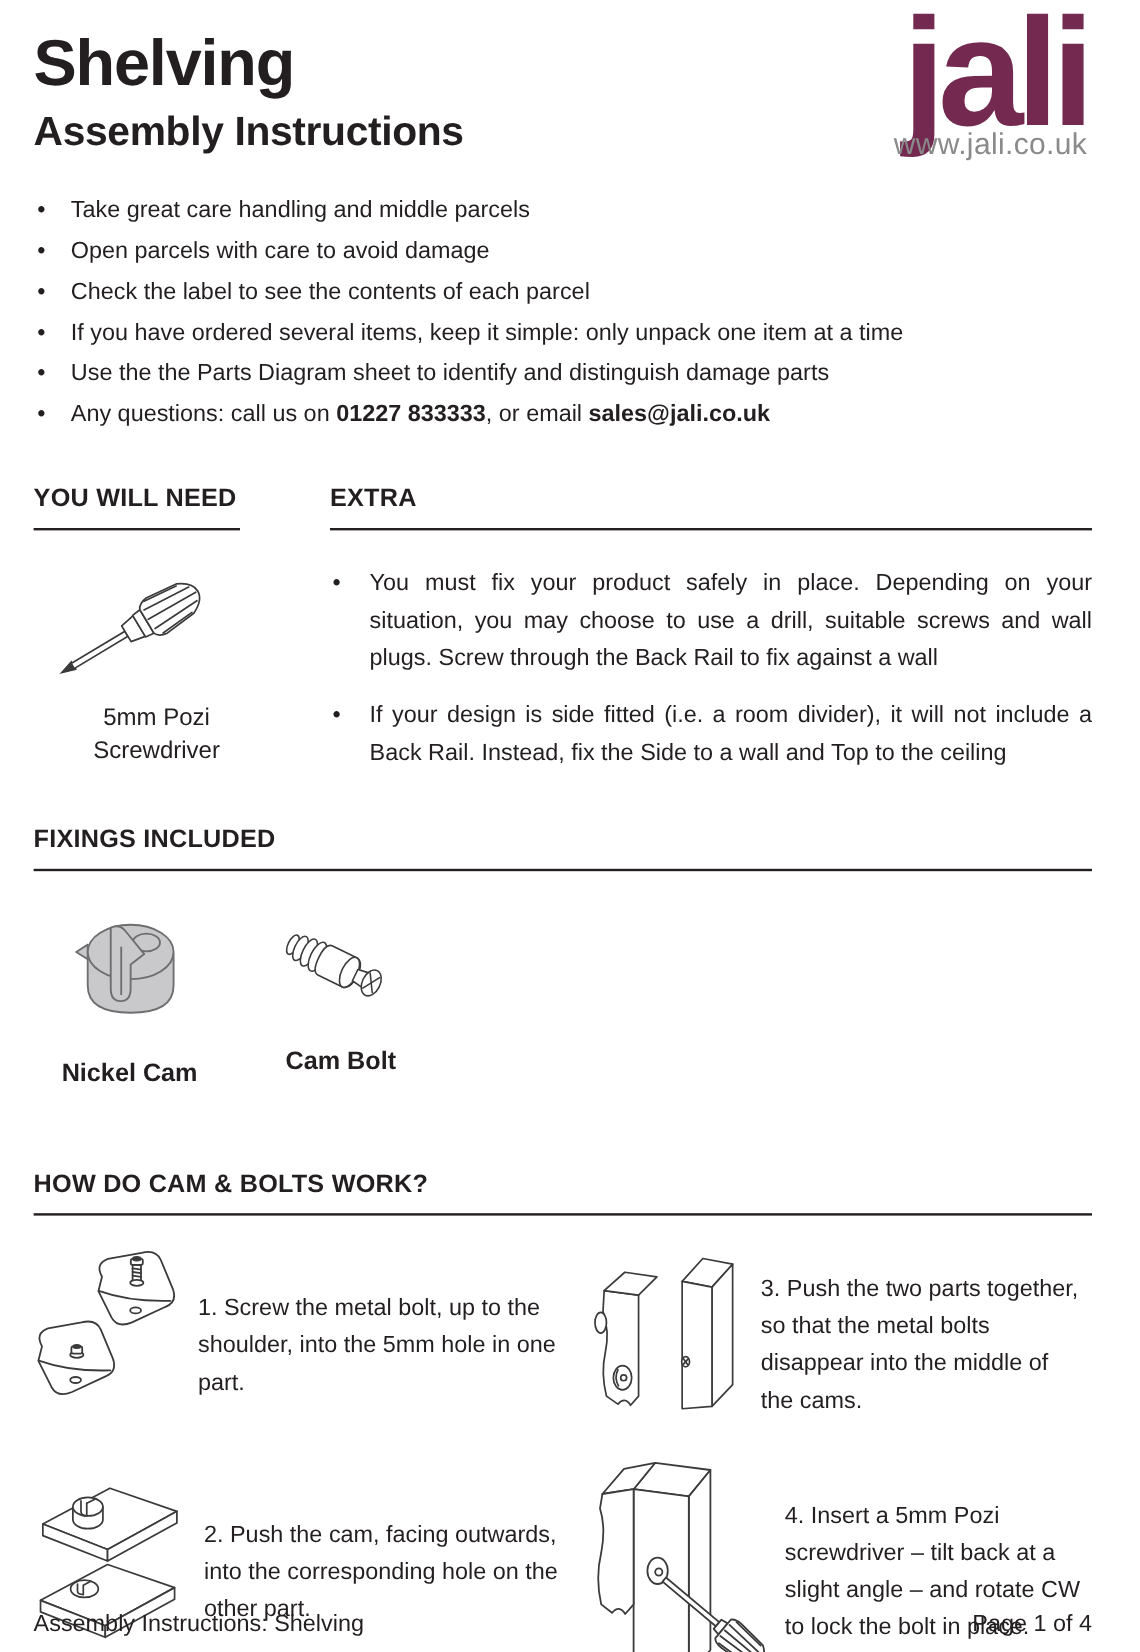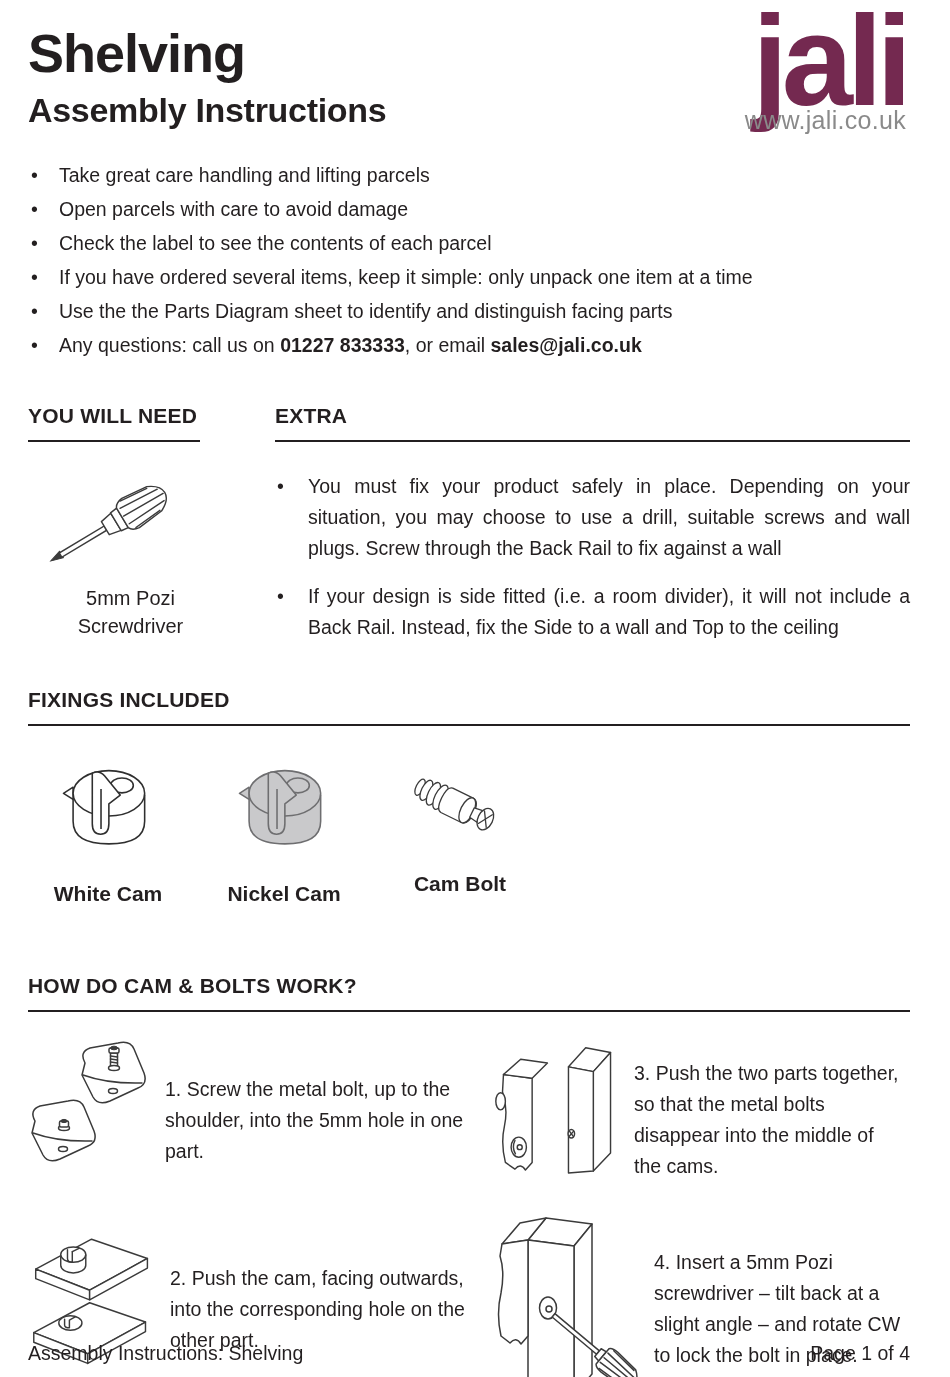--- a/index.html
+++ b/index.html
@@ -75,25 +75,25 @@
     <div class="header">
       <div class="page-title">Shelving</div>
       <div class="page-subtitle">Assembly Instructions</div>
       <div class="logo-block">
         <div class="logo-text">jali</div>
         <div class="logo-url">www.jali.co.uk</div>
       </div>
     </div>
 
     <ul class="intro-list">
-      <li>Take great care handling and lifting parcels</li>
+      <li>Take great care handling and middle parcels</li>
       <li>Open parcels with care to avoid damage</li>
       <li>Check the label to see the contents of each parcel</li>
       <li>If you have ordered several items, keep it simple: only unpack one item at a time</li>
-      <li>Use the the Parts Diagram sheet to identify and distinguish facing parts</li>
+      <li>Use the the Parts Diagram sheet to identify and distinguish damage parts</li>
       <li><span>Any questions: call us on </span><span class="b">01227 833333</span><span>, or email </span><span class="b">sales@jali.co.uk</span></li>
     </ul>
 
     <div class="twocol">
       <div class="col-need">
         <div class="sec-h">YOU WILL NEED</div>
         <hr class="rule rule-need">
         <svg class="tool-fig" width="150" height="112" viewBox="0 0 155 118">
           <g transform="translate(12,100) rotate(-31)">
             <path class="ld" d="M0 0 L13 -4 L13 4 Z"></path>
@@ -121,31 +121,20 @@
           <li>If your design is side fitted (i.e. a room divider), it will not include a Back Rail. Instead, fix the Side to a wall and Top to the ceiling</li>
         </ul>
       </div>
     </div>
 
     <div class="fixings">
       <div class="sec-h">FIXINGS INCLUDED</div>
       <hr class="rule">
       <div class="fix-row">
 
-        <div class="fix-fig">
-          <svg width="96" height="98" viewBox="0 0 110 112">
-            <path class="camw-f" d="M15 40 L15 70 Q15 96 56 96 Q97 96 97 70 L97 40 Z"></path>
-            <path class="camw-f" d="M15 31 L4 38 L15 45 Z"></path>
-            <ellipse class="camw-f" cx="56" cy="38" rx="41" ry="26"></ellipse>
-            <ellipse class="camw-f" cx="71" cy="29" rx="13" ry="8.5"></ellipse>
-            <path class="camw-f" d="M37 15 Q45 11 51 18 L69 40 L56 50 L56 73 Q56 85 46.5 85 Q37 85 37 73 Z"></path>
-            <path class="camw-l" d="M47 33 L47 79"></path>
-          </svg>
-          <div class="fix-label">White Cam</div>
-        </div>
 
         <div class="fix-fig">
           <svg width="96" height="98" viewBox="0 0 110 112">
             <path class="camn-f" d="M15 40 L15 70 Q15 96 56 96 Q97 96 97 70 L97 40 Z"></path>
             <path class="camn-f" d="M15 31 L4 38 L15 45 Z"></path>
             <ellipse class="camn-f" cx="56" cy="38" rx="41" ry="26"></ellipse>
             <ellipse class="camn-f" cx="71" cy="29" rx="13" ry="8.5"></ellipse>
             <path class="camn-f" d="M37 15 Q45 11 51 18 L69 40 L56 50 L56 73 Q56 85 46.5 85 Q37 85 37 73 Z"></path>
             <path class="camn-l" d="M47 33 L47 79"></path>
           </svg>

